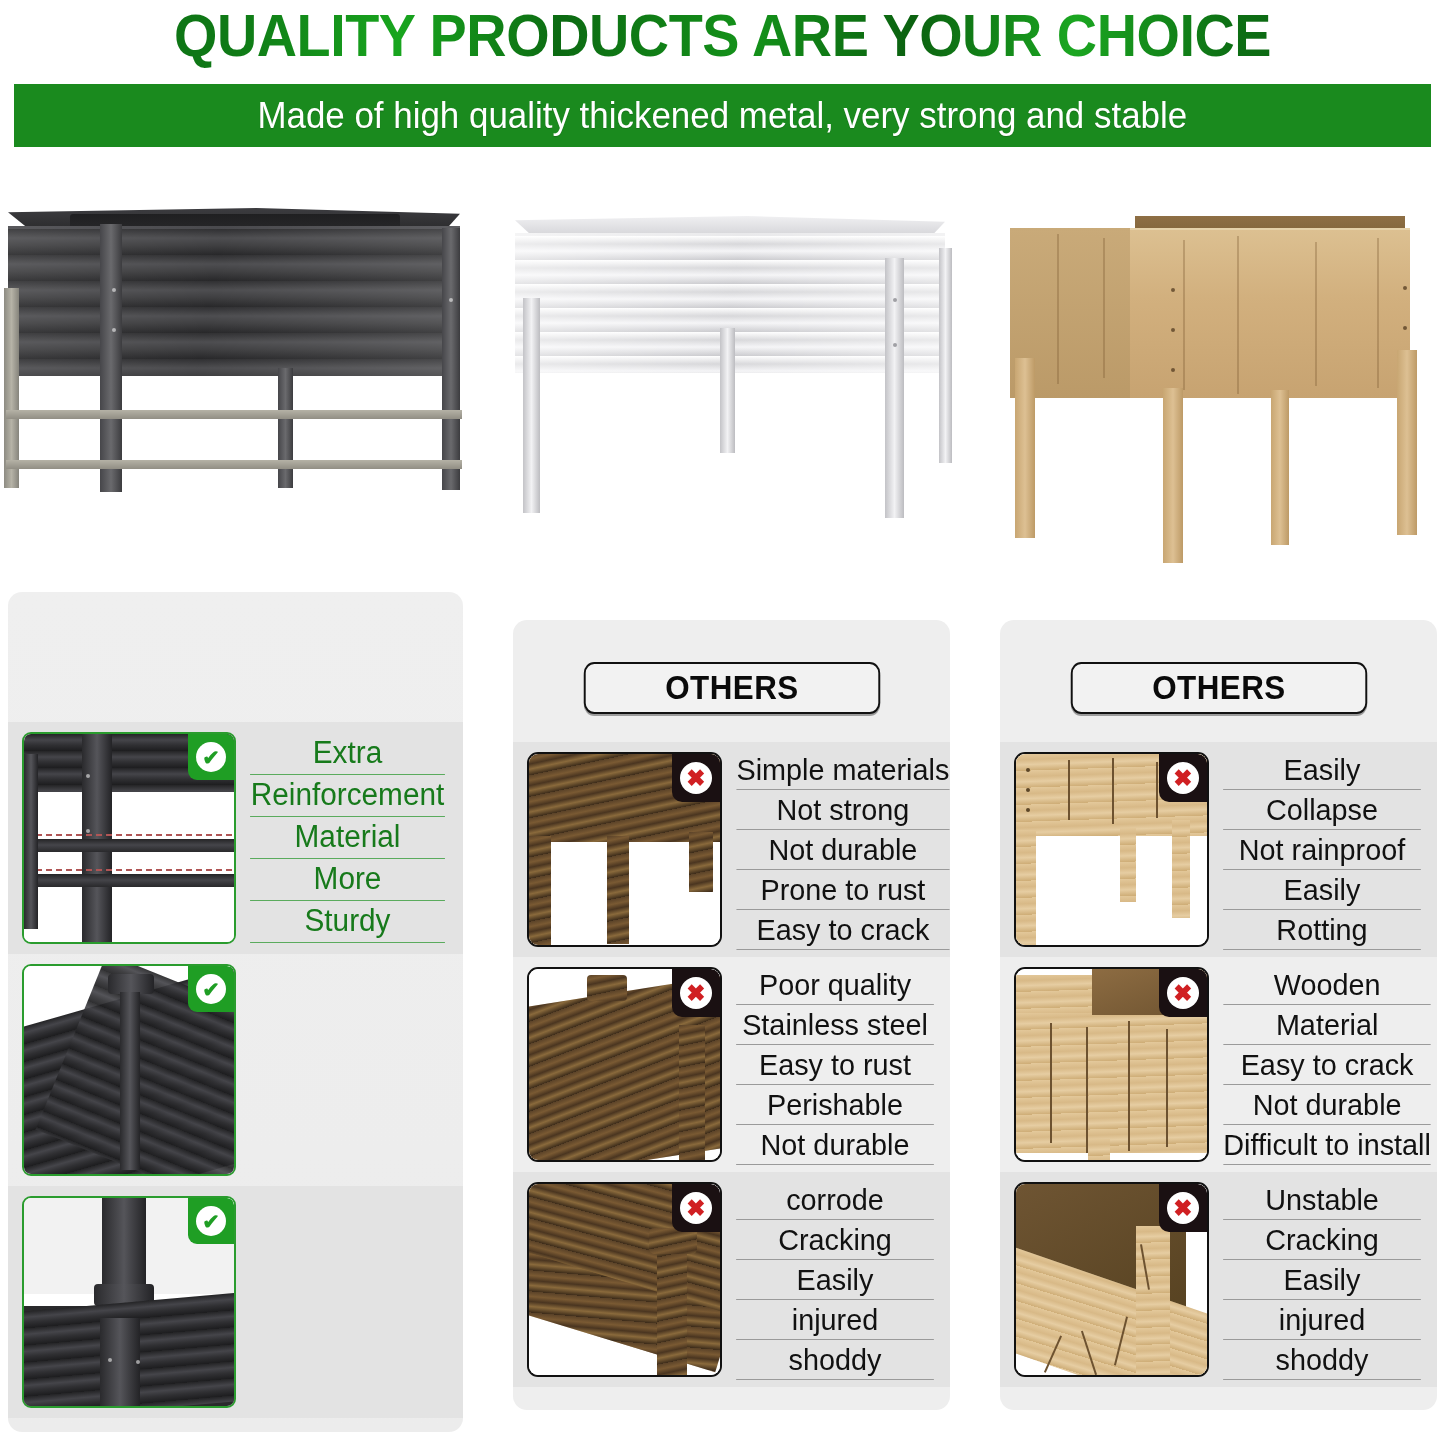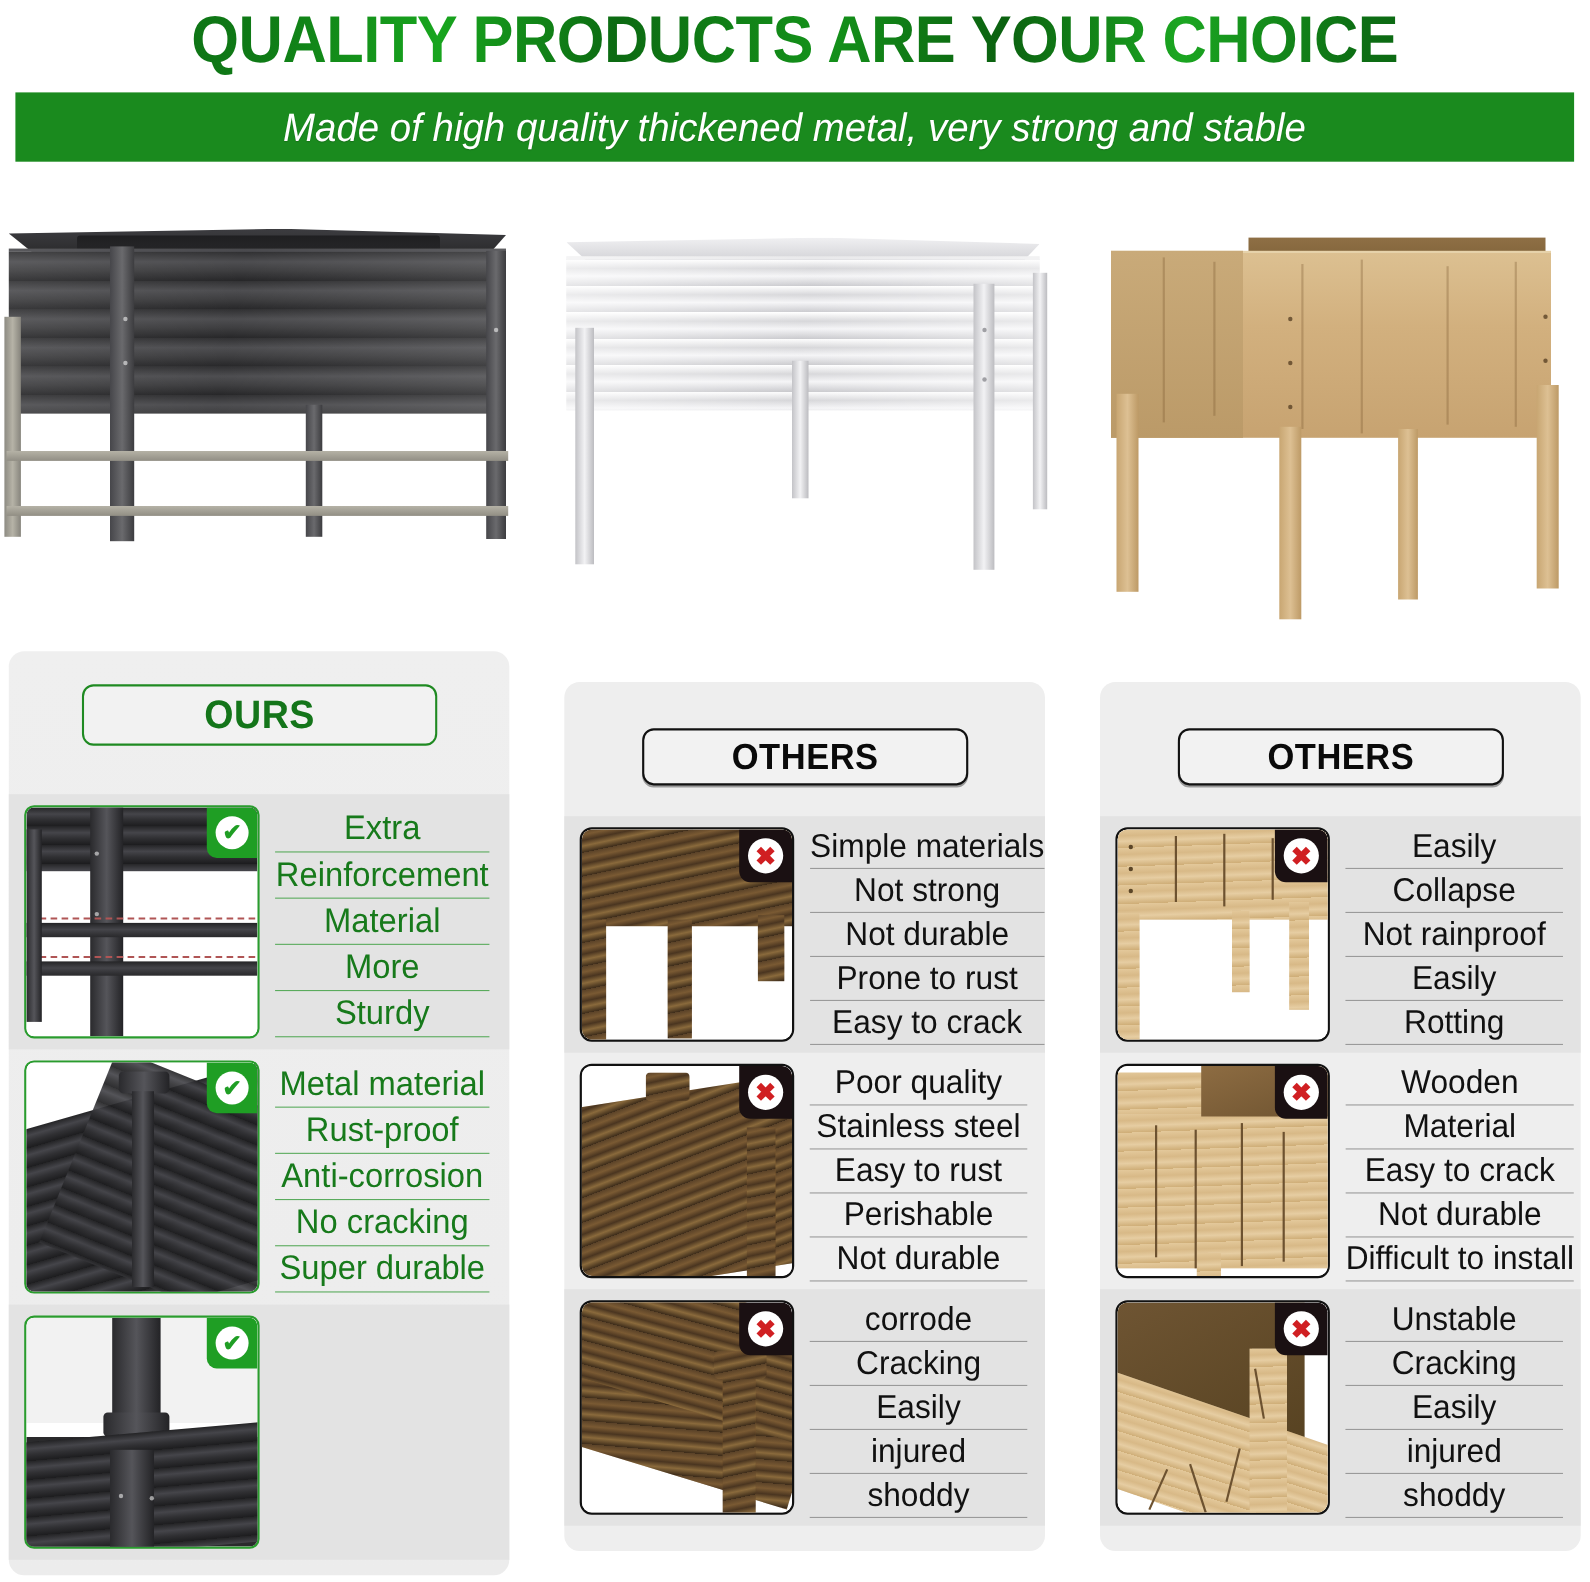--- a/index.html
+++ b/index.html
@@ -17,21 +17,21 @@
     font-weight:bold; font-size:60px; letter-spacing:-0.5px;
     transform:scaleX(0.93); transform-origin:center;
     background:linear-gradient(95deg,#0d6b14 0%,#0f7a16 14%,#18a51e 26%,#0c6a12 38%,
                #14921a 52%,#0b6110 64%,#1ba621 76%,#0d6e14 88%,#0a5c10 100%);
     -webkit-background-clip:text; background-clip:text; color:transparent;
     -webkit-text-fill-color:transparent;
     white-space:nowrap;
   }
   #header-banner {
     position:absolute; left:14px; top:84px; width:1417px; height:63px;
-    background:#1a8a1e; display:flex; align-items:center; justify-content:center;font-style:italic;
+    background:#1a8a1e; display:flex; align-items:center; justify-content:center;
   }
   #header-subtitle {
     color:#ffffff; font-size:36px; font-weight:400;
     font-family:"Liberation Sans Narrow","Liberation Sans",sans-serif;
     transform:scaleX(0.97); white-space:nowrap;
     text-shadow:0 1px 1px rgba(0,0,0,.18);
   }
 
   
   #hero-row { position:absolute; left:0; top:178px; width:1445px; height:420px; }
@@ -222,23 +222,20 @@
     <div class="rivet" style="left:186px;top:110px;background:rgba(90,66,38,.8);"></div>
     <div class="rivet" style="left:186px;top:150px;background:rgba(90,66,38,.8);"></div>
     <div class="rivet" style="left:186px;top:190px;background:rgba(90,66,38,.8);"></div>
     <div class="rivet" style="left:418px;top:108px;background:rgba(90,66,38,.8);"></div>
     <div class="rivet" style="left:418px;top:148px;background:rgba(90,66,38,.8);"></div>
   </div>
 </div>
 
 <div class="panel" id="panel-ours">
 
-  <div class="panel-head" id="head-ours">
-    <div class="head-chip chip-ours">OURS</div>
-  </div>
 
   <div class="rows" id="rows-ours">
 
     <div class="frow shade">
       <div class="thumb">
         <div class="tb tb-dark1"></div>
         <div class="dk-slab" style="left:0;top:0;width:210px;height:58px;"></div>
         <div class="dk-post" style="left:58px;top:0;width:30px;height:208px;"></div>
         <div class="dk-slab" style="left:0;top:105px;width:210px;height:13px;"></div>
         <div class="dk-slab" style="left:0;top:140px;width:210px;height:13px;"></div>
@@ -264,27 +261,20 @@
       <div class="thumb">
         <div class="tb" style="background:#fff;"></div>
         <div class="dk-slab" style="left:-30px;top:30px;width:300px;height:190px;transform:rotate(-16deg);"></div>
         <div class="dk-slab" style="left:40px;top:18px;width:200px;height:190px;transform:rotate(22deg);opacity:.92;"></div>
         <div class="dk-post" style="left:84px;top:8px;width:46px;height:20px;border-radius:4px;"></div>
         <div class="dk-post" style="left:96px;top:26px;width:20px;height:178px;"></div>
         <div class="badge badge-ok">
           <span class="glyph">✔</span>
         </div>
       </div>
-      <div class="featlist">
-        <div class="featline">Metal material</div>
-        <div class="featline">Rust-proof</div>
-        <div class="featline">Anti-corrosion</div>
-        <div class="featline">No cracking</div>
-        <div class="featline">Super durable</div>
-      </div>
     </div>
 
     <div class="frow shade">
       <div class="thumb">
         <div class="tb" style="background:linear-gradient(180deg,#f2f2f2 0 46%,#ffffff 46% 52%,#2a2a2c 52% 100%);"></div>
         <div class="dk-post" style="left:78px;top:0;width:44px;height:102px;"></div>
         <div class="dk-post" style="left:70px;top:86px;width:60px;height:22px;border-radius:4px;"></div>
         <div class="dk-slab" style="left:-20px;top:104px;width:260px;height:108px;transform:rotate(-5deg);"></div>
         <div class="dk-post" style="left:76px;top:120px;width:40px;height:92px;"></div>
         <div class="rivet" style="left:84px;top:160px;"></div>

